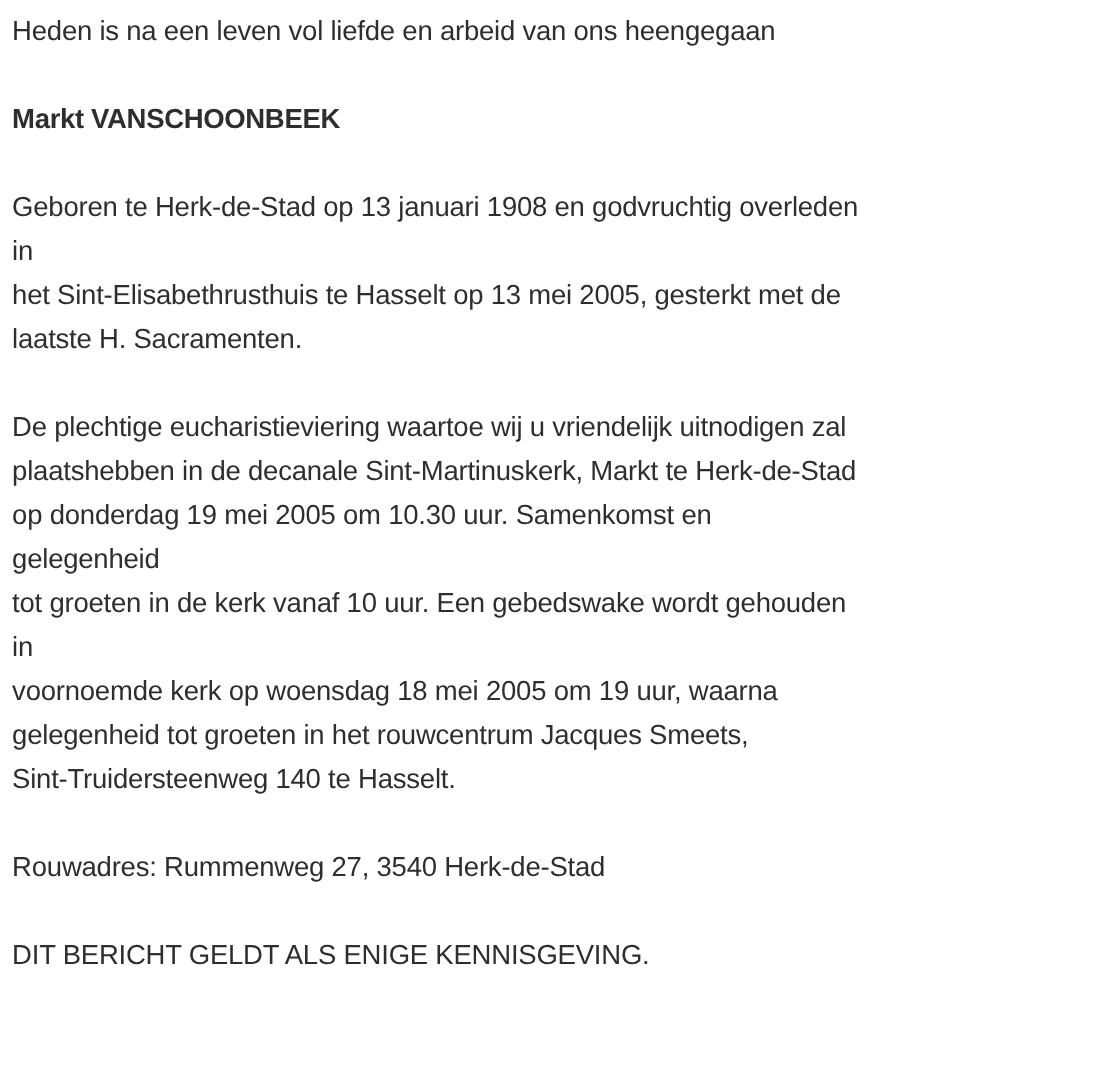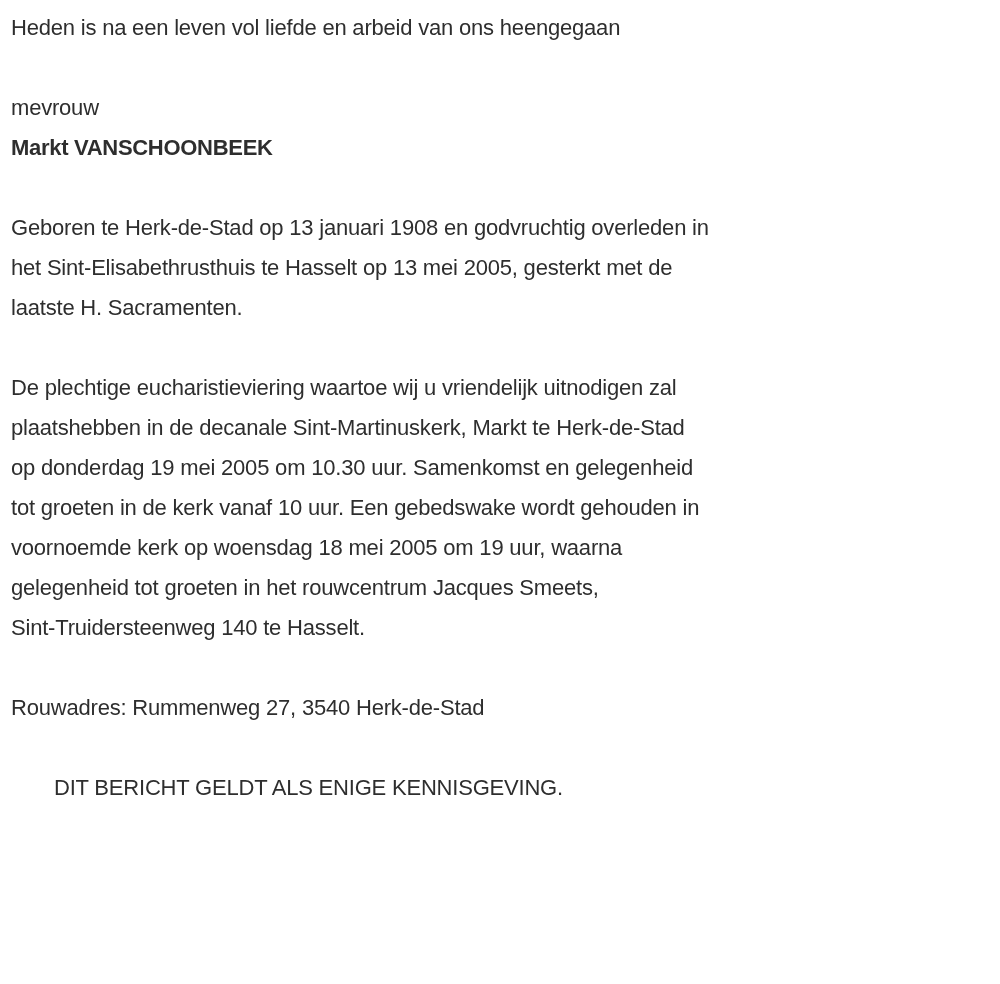--- a/index.html
+++ b/index.html
@@ -8,49 +8,47 @@
     background: #ffffff;
     width: 1000px;
     height: 984px;
     overflow: hidden;
   }
   .notice {
     box-sizing: border-box;
     width: 800px;
     padding: 8px 14px 0 11px;
     font-family: "Liberation Sans", "DejaVu Sans", sans-serif;
-    font-size: 22px;
+    font-size: 25px;
     line-height: 40px;
     color: #2e2e2e;
     font-stretch: 95%;
   }
   .notice p {
     margin: 0 0 40px 0;
     white-space: pre-line;
     letter-spacing: -0.2px;
   }
   .notice p.salutation {
     margin-bottom: 0;
   }
   .notice p.name {
     font-weight: bold;
     letter-spacing: -0.3px;
   }
   .notice p.closing {
     margin-bottom: 0;
-    margin-left: 43px;
   }
 </style>
 </head>
 <body>
 
 <div class="notice">
   <p>Heden is na een leven vol liefde en arbeid van ons heengegaan</p>
 
-  <p class="salutation">mevrouw</p>
 
   <p class="name">Markt VANSCHOONBEEK</p>
 
   <p>Geboren te Herk-de-Stad op 13 januari 1908 en godvruchtig overleden in
 het Sint-Elisabethrusthuis te Hasselt op 13 mei 2005, gesterkt met de
 laatste H. Sacramenten.</p>
 
   <p>De plechtige eucharistieviering waartoe wij u vriendelijk uitnodigen zal
 plaatshebben in de decanale Sint-Martinuskerk, Markt te Herk-de-Stad
 op donderdag 19 mei 2005 om 10.30 uur. Samenkomst en gelegenheid

